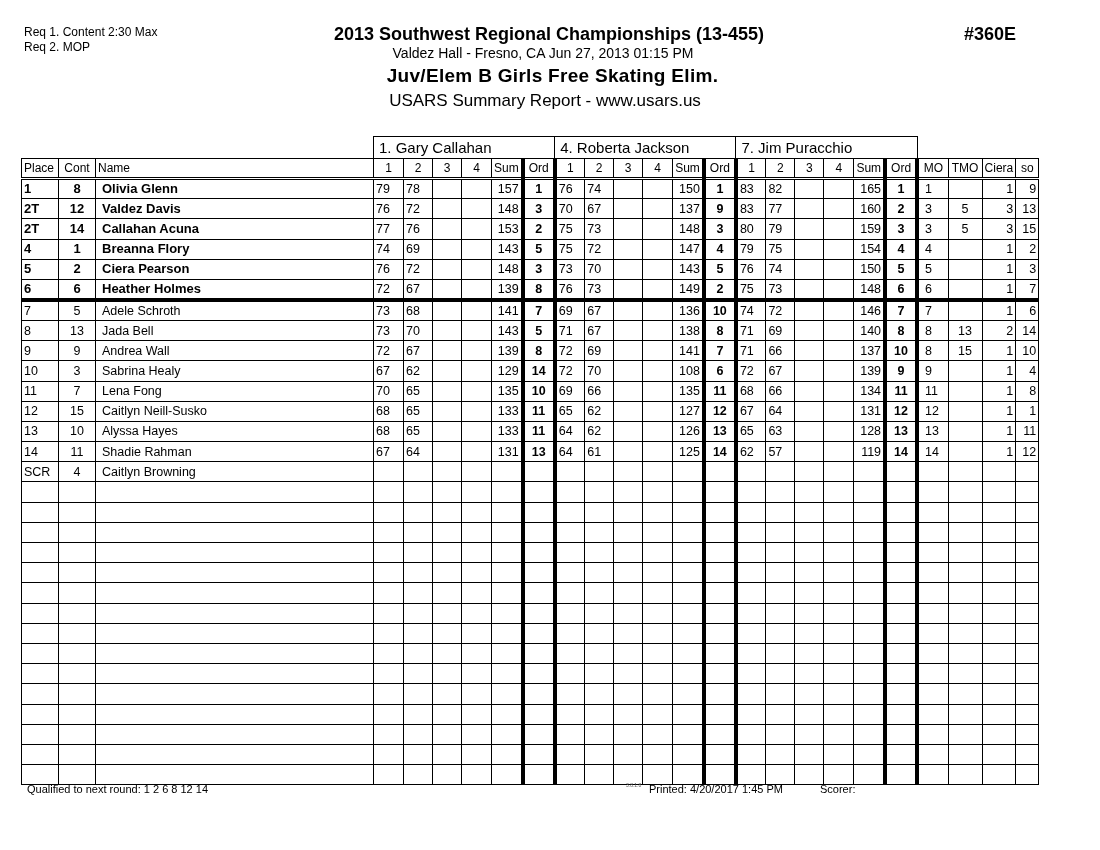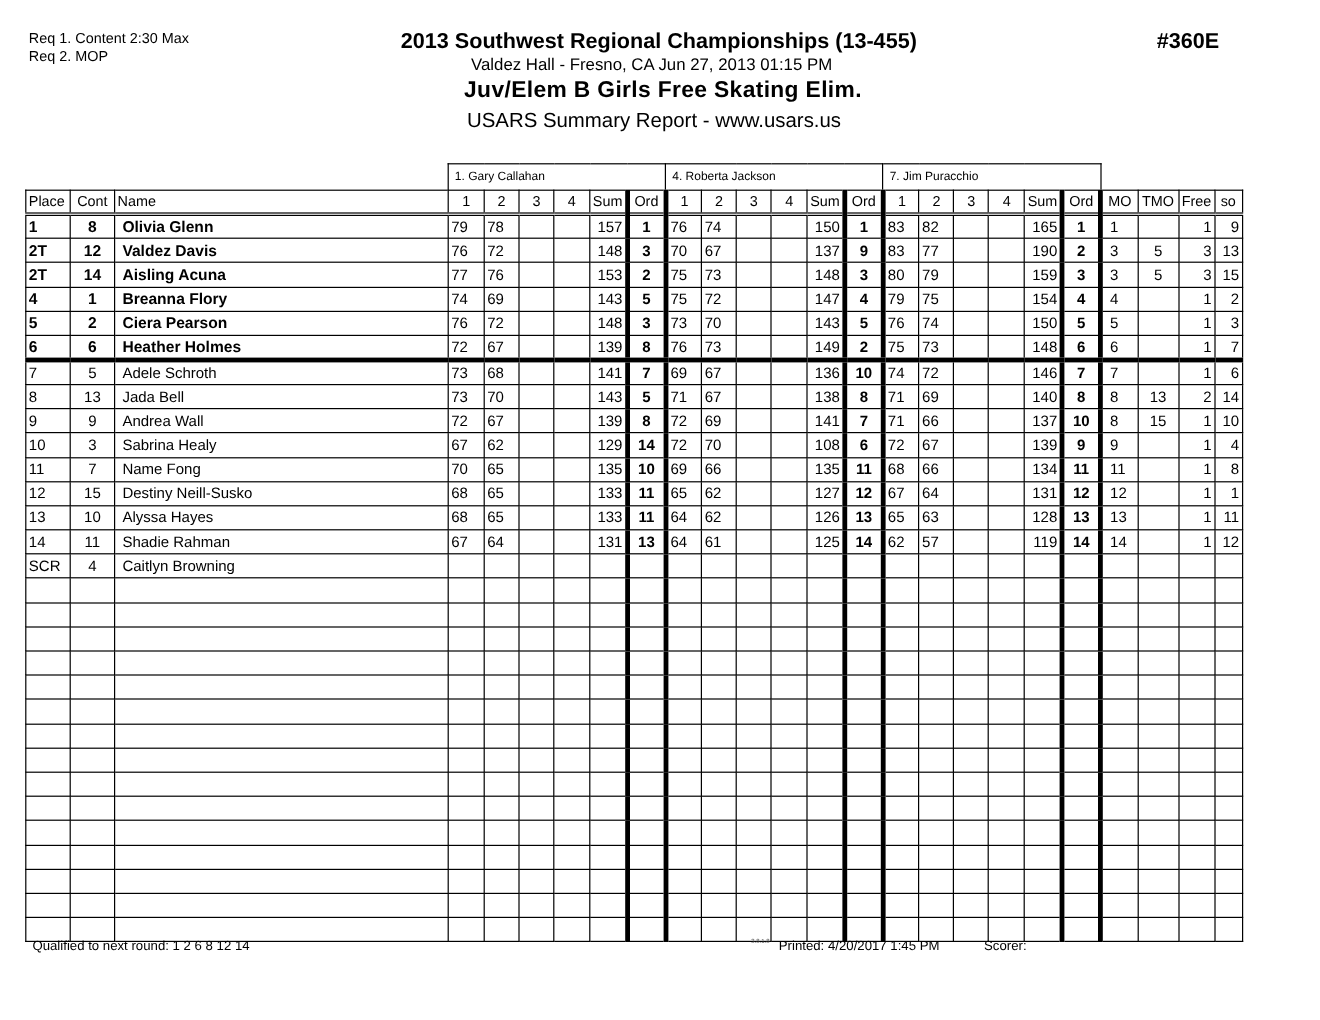--- a/index.html
+++ b/index.html
@@ -7,21 +7,21 @@
   .req { position: absolute; left: 24px; font-size: 12px; }
   .title1 { position: absolute; top: 24px; left: 0; width: 1100px; text-align: center; font-size: 18px; font-weight: bold; padding-left: 4px; }
   .title1 span { display: inline-block; transform: translateX(-3px); }
   .title2 { position: absolute; top: 45px; left: 0; width: 1086px; text-align: center; font-size: 14px; }
   .title3 { position: absolute; top: 65px; left: 0; width: 1105px; text-align: center; font-size: 19px; font-weight: bold; letter-spacing: 0.3px; }
   .title4 { position: absolute; top: 91px; left: 0; width: 1090px; text-align: center; font-size: 17px; }
   .evno { position: absolute; top: 24px; left: 964px; font-size: 18px; font-weight: bold; }
 
   table.grid { position: absolute; left: 21px; top: 136px; border-collapse: collapse; table-layout: fixed; font-size: 12.5px; }
   table.grid td { border: 1px solid #000; height: 20.2px; padding: 0 2px; white-space: nowrap; overflow: hidden; line-height: 18px; vertical-align: middle; }
-  table.grid tr.judges td { height: 22px; font-size: 10px; padding-left: 5px; }
+  table.grid tr.judges td { height: 22px; font-size: 15px; padding-left: 5px; }
   table.grid tr.judges td.blank { border: none; }
   table.grid tr.hdr td { height: 20px; font-size: 12px; border-bottom: 3px double #000; }
   table.grid td.c { text-align: center; }
   table.grid td.r { text-align: right; }
   table.grid td.l { text-align: left; }
   table.grid td.ord { font-weight: bold; text-align: center; border-left: 4px solid #000; }
   table.grid tr.top td.lead { font-weight: bold; font-size: 13px; }
   table.grid tr.cut td { border-bottom: 4px solid #000; }
   .footer { position: absolute; top: 783px; font-size: 11px; }
   .tiny { position: absolute; top: 782px; left: 626px; font-size: 5px; color: #555; }
@@ -90,21 +90,21 @@
         <td class="r">Sum</td>
         <td class="c ordh" style="border-left: 4px solid rgb(0, 0, 0);">Ord</td>
         <td class="c" style="border-left: 4px solid rgb(0, 0, 0);">1</td>
         <td class="c">2</td>
         <td class="c">3</td>
         <td class="c">4</td>
         <td class="r">Sum</td>
         <td class="c ordh" style="border-left: 4px solid rgb(0, 0, 0);">Ord</td>
         <td class="c" style="border-left: 4px solid rgb(0, 0, 0);">MO</td>
         <td class="c">TMO</td>
-        <td class="c">Free</td>
+        <td class="c">Ciera</td>
         <td class="c">so</td>
       </tr>
       <tr class="top">
         <td class="l lead">1</td>
         <td class="c lead">8</td>
         <td class="l lead" style="padding-left: 6px;">Olivia Glenn</td>
         <td class="l">79</td>
         <td class="l">78</td>
         <td class="l"></td>
         <td class="l"></td>
@@ -140,31 +140,31 @@
         <td class="l" style="border-left: 4px solid rgb(0, 0, 0);">70</td>
         <td class="l">67</td>
         <td class="l"></td>
         <td class="l"></td>
         <td class="r">137</td>
         <td class="ord">9</td>
         <td class="l" style="border-left: 4px solid rgb(0, 0, 0);">83</td>
         <td class="l">77</td>
         <td class="l"></td>
         <td class="l"></td>
-        <td class="r">190</td>
+        <td class="r">160</td>
         <td class="ord">2</td>
         <td class="c" style="border-left: 4px solid rgb(0, 0, 0); text-align: left; padding-left: 6px;">3</td>
         <td class="c">5</td>
         <td class="r">3</td>
         <td class="r">13</td>
       </tr>
       <tr class="top">
         <td class="l lead">2T</td>
         <td class="c lead">14</td>
-        <td class="l lead" style="padding-left: 6px;">Aisling Acuna</td>
+        <td class="l lead" style="padding-left: 6px;">Callahan Acuna</td>
         <td class="l">77</td>
         <td class="l">76</td>
         <td class="l"></td>
         <td class="l"></td>
         <td class="r">153</td>
         <td class="ord">2</td>
         <td class="l" style="border-left: 4px solid rgb(0, 0, 0);">75</td>
         <td class="l">73</td>
         <td class="l"></td>
         <td class="l"></td>
@@ -366,21 +366,21 @@
         <td class="r">139</td>
         <td class="ord">9</td>
         <td class="c" style="border-left: 4px solid rgb(0, 0, 0); text-align: left; padding-left: 6px;">9</td>
         <td class="c"></td>
         <td class="r">1</td>
         <td class="r">4</td>
       </tr>
       <tr class="">
         <td class="l lead">11</td>
         <td class="c lead">7</td>
-        <td class="l lead" style="padding-left: 6px;">Name Fong</td>
+        <td class="l lead" style="padding-left: 6px;">Lena Fong</td>
         <td class="l">70</td>
         <td class="l">65</td>
         <td class="l"></td>
         <td class="l"></td>
         <td class="r">135</td>
         <td class="ord">10</td>
         <td class="l" style="border-left: 4px solid rgb(0, 0, 0);">69</td>
         <td class="l">66</td>
         <td class="l"></td>
         <td class="l"></td>
@@ -393,21 +393,21 @@
         <td class="r">134</td>
         <td class="ord">11</td>
         <td class="c" style="border-left: 4px solid rgb(0, 0, 0); text-align: left; padding-left: 6px;">11</td>
         <td class="c"></td>
         <td class="r">1</td>
         <td class="r">8</td>
       </tr>
       <tr class="">
         <td class="l lead">12</td>
         <td class="c lead">15</td>
-        <td class="l lead" style="padding-left: 6px;">Destiny Neill-Susko</td>
+        <td class="l lead" style="padding-left: 6px;">Caitlyn Neill-Susko</td>
         <td class="l">68</td>
         <td class="l">65</td>
         <td class="l"></td>
         <td class="l"></td>
         <td class="r">133</td>
         <td class="ord">11</td>
         <td class="l" style="border-left: 4px solid rgb(0, 0, 0);">65</td>
         <td class="l">62</td>
         <td class="l"></td>
         <td class="l"></td>

